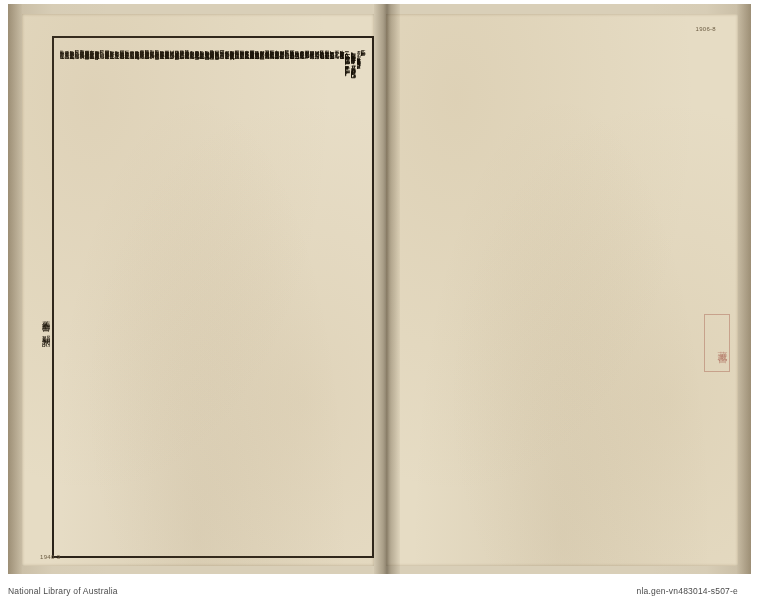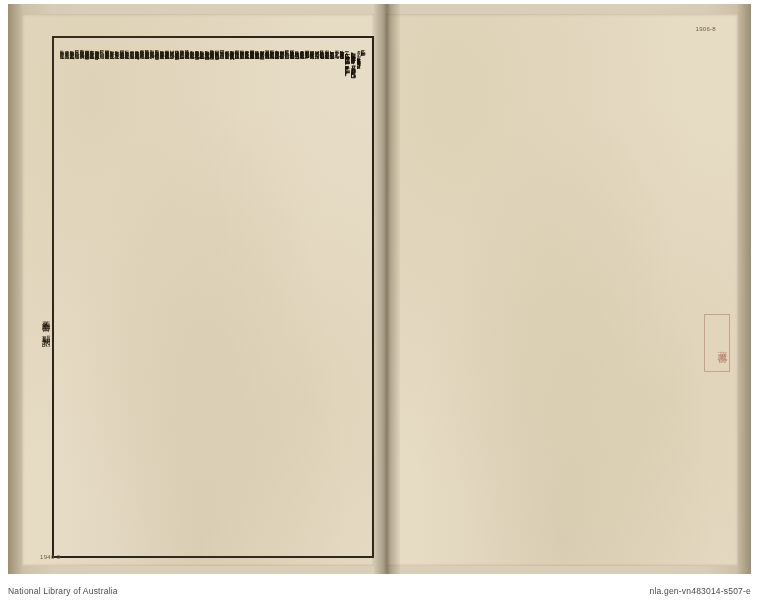--- a/index.html
+++ b/index.html
@@ -139,21 +139,21 @@
   
   .credit {
     position: absolute;
     bottom: 4px;
     font-family: "Liberation Sans", sans-serif;
     font-size: 8.5px;
     color: #4a4a4a;
     letter-spacing: 0.2px;
   }
   #credit-left  { left: 8px; }
-  #credit-right { right: 8px; }
+  #credit-right { right: 21px; }
 
   
   #stamp {
     position: absolute;
     left: 18px; bottom: 6px;
     font-family: "Liberation Sans", sans-serif;
     font-size: 6px;
     color: #6b5c42;
     letter-spacing: 0.3px;
   }

